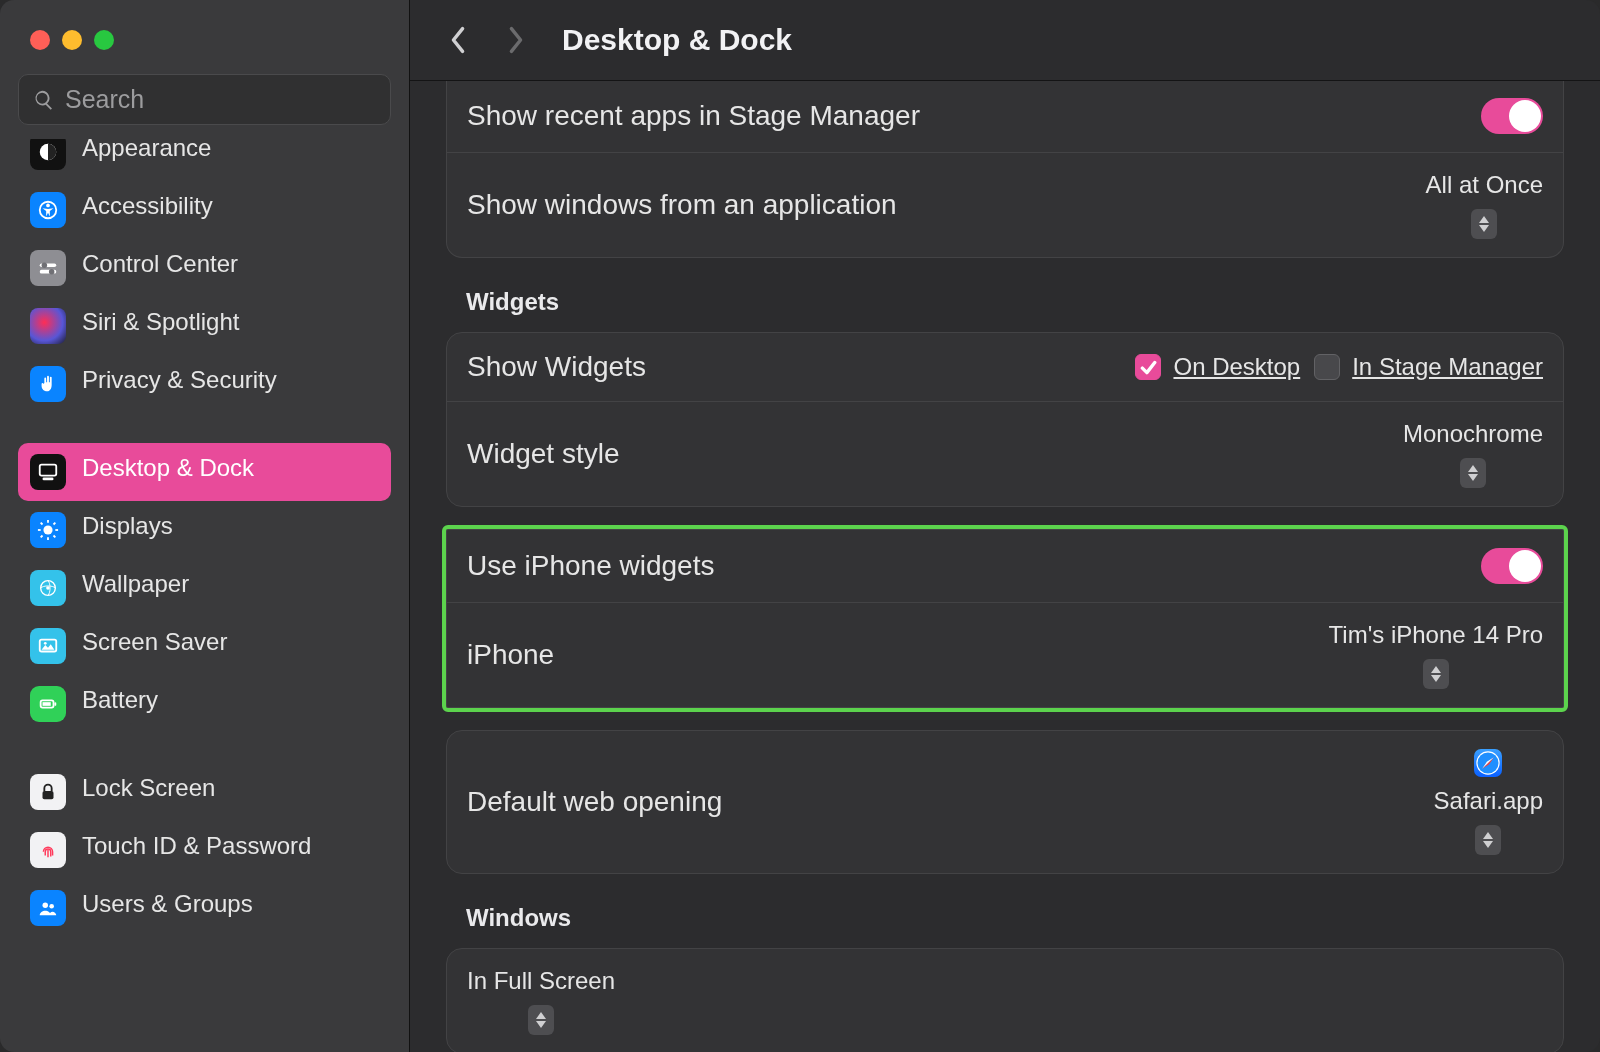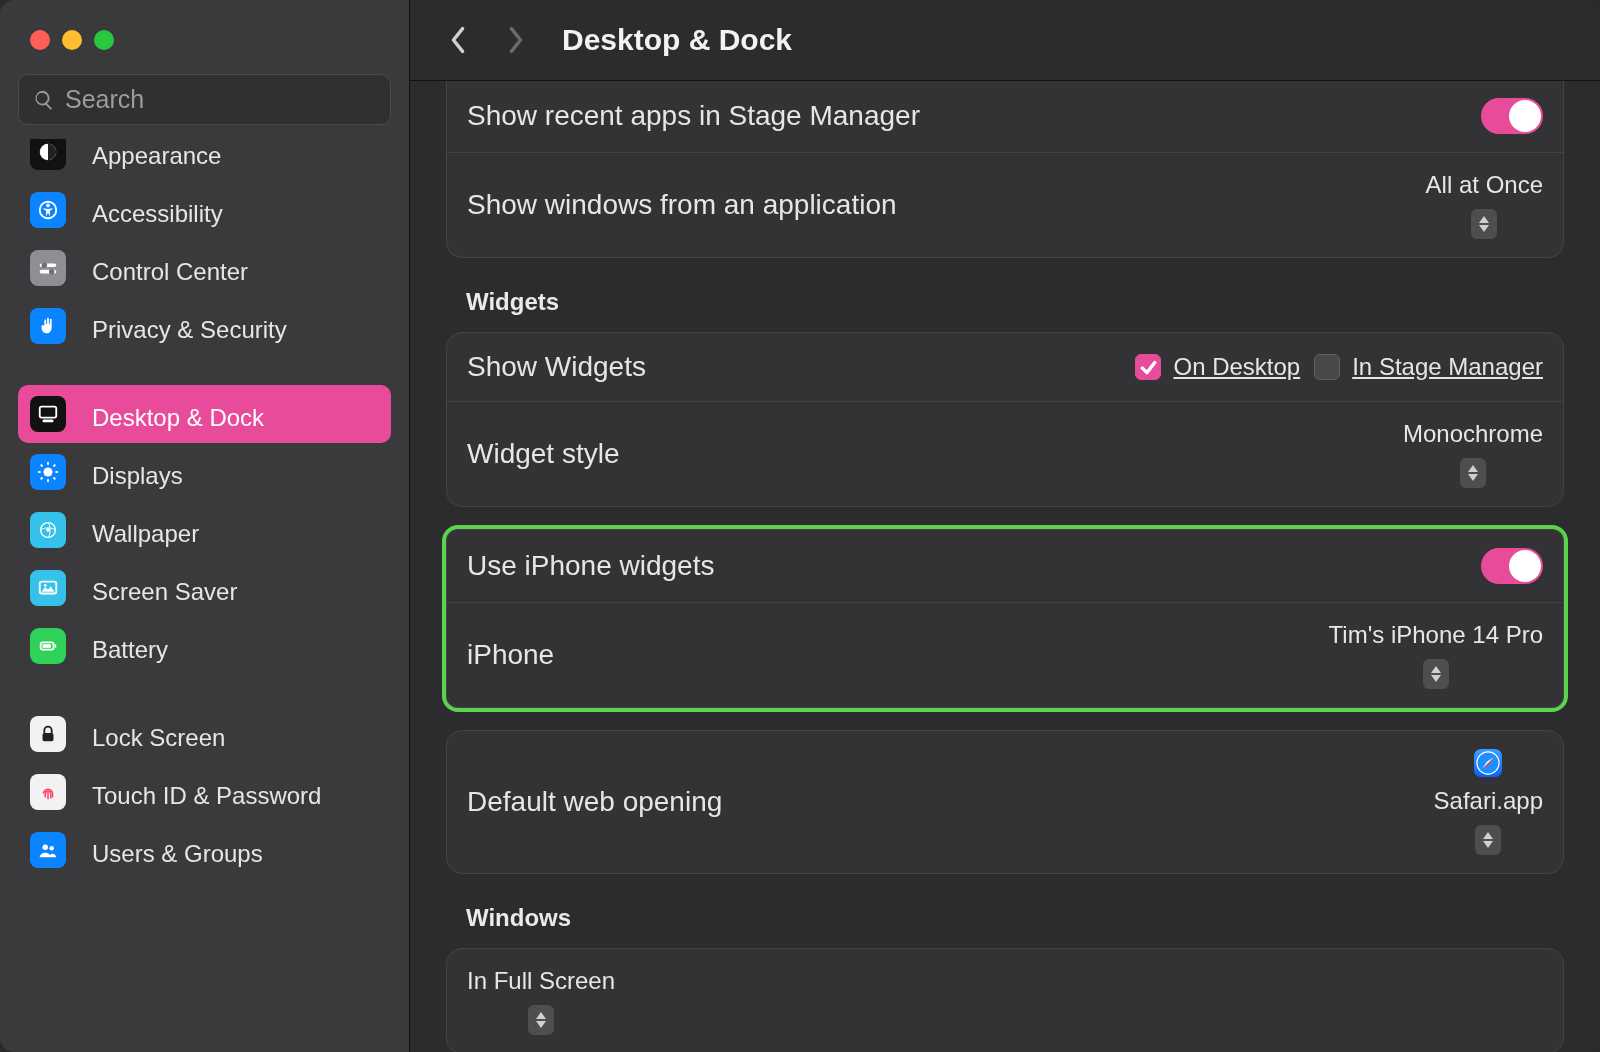--- a/index.html
+++ b/index.html
@@ -36,22 +36,22 @@
   border: 1px solid #4a4a4c;
   border-radius: 10px;
   padding: 10px 14px;
   color: #9c9c9e;
 }
 .search svg { width: 22px; height: 22px; fill: #9c9c9e; }
 .search-ph { font-size: 25px; color: #9c9c9e; }
 .side-list { flex: 1; overflow: hidden; padding: 0 18px; }
 .side-item {
   display: flex;
-  align-items: flex-end;
-  gap: 26px;
+  align-items: flex-start;
+  gap: 16px;
   padding: 11px 12px;
   border-radius: 10px;
   cursor: default;
 }
 .side-item.selected { background: #e84b9a; color: #fff; }
 .side-item.peek { margin-top: -16px; }
 .side-spacer { height: 30px; }
 .side-label { font-size: 24px; }
 .side-icon {
   width: 36px; height: 36px; border-radius: 8px;
@@ -88,21 +88,21 @@
 
 .content { flex: 1; overflow: hidden; padding: 0 36px 0 36px; }
 
 .card {
   background: #333335;
   border: 1px solid #434345;
   border-radius: 16px;
   margin-bottom: 22px;
 }
 .card.peek-top { border-top-left-radius: 0; border-top-right-radius: 0; border-top: none; margin-top: -1px; }
-.card.highlight { outline: 4px solid #5cd34d; border-radius: 12px; }
+.card.highlight { outline: 4px solid #5cd34d; border-radius: 2px; }
 
 .row {
   display: flex; align-items: center; justify-content: space-between;
   padding: 18px 20px;
 }
 .row + .row { border-top: 1px solid #434345; }
 .row-label { font-size: 28px; color: #e6e6e6; }
 .row-right { display: flex; align-items: center; gap: 14px; text-decoration: underline; }
 
 .section-title { font-size: 24px; font-weight: 700; color: #eaeaec; margin: 30px 0 16px 20px; }
@@ -187,20 +187,24 @@
           <svg viewBox="0 0 24 24" fill="#fff">
               <rect x="3" y="7" width="18" height="4" rx="2"></rect>
               <rect x="3" y="14" width="18" height="4" rx="2"></rect>
               <circle cx="8" cy="9" r="3" fill="#707075"></circle>
               <circle cx="16" cy="16" r="3" fill="#707075"></circle>
             </svg>
         </div>
         <span class="side-label">Control Center</span>
       </div>
       <div class="side-item">
+        <div class="side-icon ic-siri"></div>
+        <span class="side-label">Siri &amp; Spotlight</span>
+      </div>
+      <div class="side-item">
         <div class="side-icon ic-privacy">
           <svg viewBox="0 0 24 24" fill="#fff">
               <path d="M8 11V6a1 1 0 112 0v4h1V4a1 1 0 112 0v6h1V5a1 1 0 112 0v8c0 4-2 7-5 7s-6-2-6-6v-2a1 1 0 112 0z"></path>
             </svg>
         </div>
         <span class="side-label">Privacy &amp; Security</span>
       </div>
       <div class="side-spacer"></div>
       <div class="side-item selected">
         <div class="side-icon ic-desktop">

